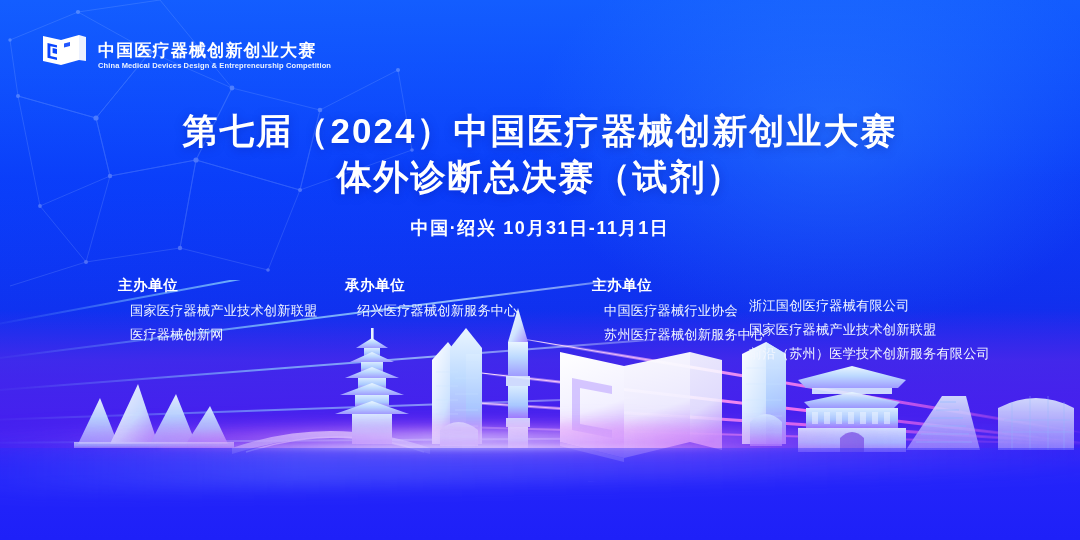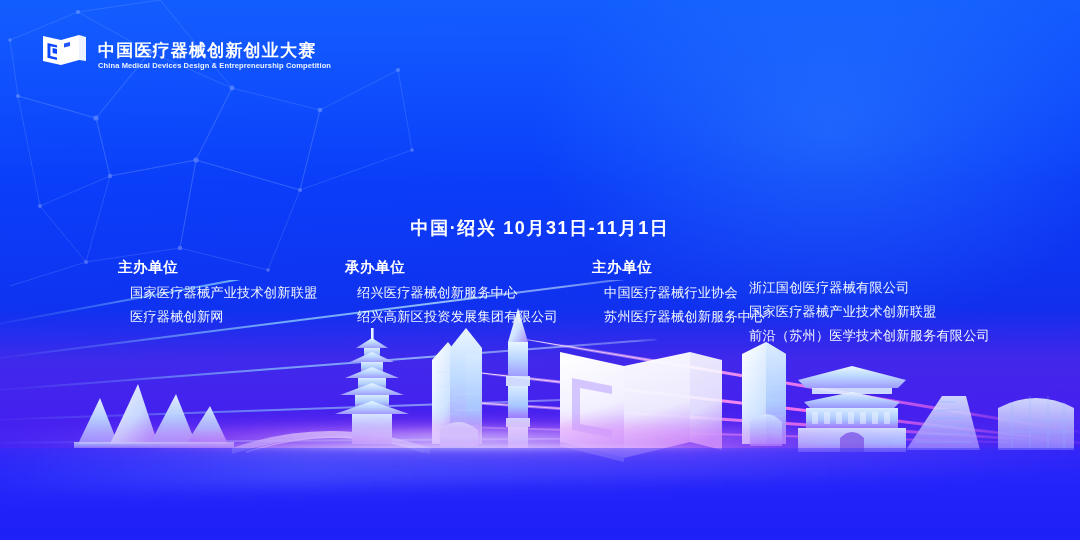--- a/index.html
+++ b/index.html
@@ -82,21 +82,21 @@
     white-space:nowrap;
   }
   .t1{ font-size:35px; }
   .t2{ font-size:35px; }
   .sub{
     position:absolute; left:0; top:216px; width:100%; text-align:center;
     color:#ffffff; font-size:18px; font-weight:700; letter-spacing:1.6px; white-space:nowrap;
   }
 
   
-  .orgs{ position:absolute; left:0; top:258px; width:100%; height:100px;padding-left:32px; }
+  .orgs{ position:absolute; left:0; top:276px; width:100%; height:100px;padding-left:32px; }
   .col{ position:absolute; top:0; }
   .col-h{
     color:#ffffff; font-size:14.5px; font-weight:700; letter-spacing:.6px;
     margin-bottom:9px; white-space:nowrap;
   }
   .col-i{
     color:#f2f6ff; font-size:13.2px; font-weight:400; letter-spacing:.2px;
     line-height:1.0; margin-bottom:11px; white-space:nowrap;margin-left:12px;
   }
   .c1{ left:118px; }
@@ -299,34 +299,37 @@
       <path d="M7.5 21 L17 23.2 L17 25.6 L10.4 24.2 L10.4 34 L17 35.6 L17 38 L7.5 35.8 Z" fill="#0a45ff"></path>
       <path d="M12.6 26 L17 27 L17 32 L12.6 31 Z" fill="#0a45ff"></path>
       <path d="M24 21.5 L30 20 L30 24 L24 25.5 Z" fill="#0a45ff" opacity="0.9"></path>
     </svg>
     <div class="brand-txt">
       <div class="brand-cn">中国医疗器械创新创业大赛</div>
       <div class="brand-en">China Medical Devices Design &amp; Entrepreneurship Competition</div>
     </div>
   </div>
 
+  <div class="titles">
+    <div class="t1">第七届（2024）中国医疗器械创新创业大赛</div>
+    <div class="t2">体外诊断总决赛（试剂）</div>
+  </div>
   <div class="sub">中国·绍兴  10月31日-11月1日</div>
 
   <div class="orgs">
 
     <div class="col c1">
       <div class="col-h">主办单位</div>
       <div class="col-i">国家医疗器械产业技术创新联盟</div>
       <div class="col-i">医疗器械创新网</div>
     </div>
 
     <div class="col c2">
       <div class="col-h">承办单位</div>
       <div class="col-i">绍兴医疗器械创新服务中心</div>
-      <div class="col-i">绍兴高新区投资发展集团有限公司</div>
     </div>
 
     <div class="col c3">
       <div class="col-h">主办单位</div>
       <div class="col-i">中国医疗器械行业协会</div>
       <div class="col-i">苏州医疗器械创新服务中心</div>
     </div>
 
     <div class="col c4">
       <div class="col-i">浙江国创医疗器械有限公司</div>

